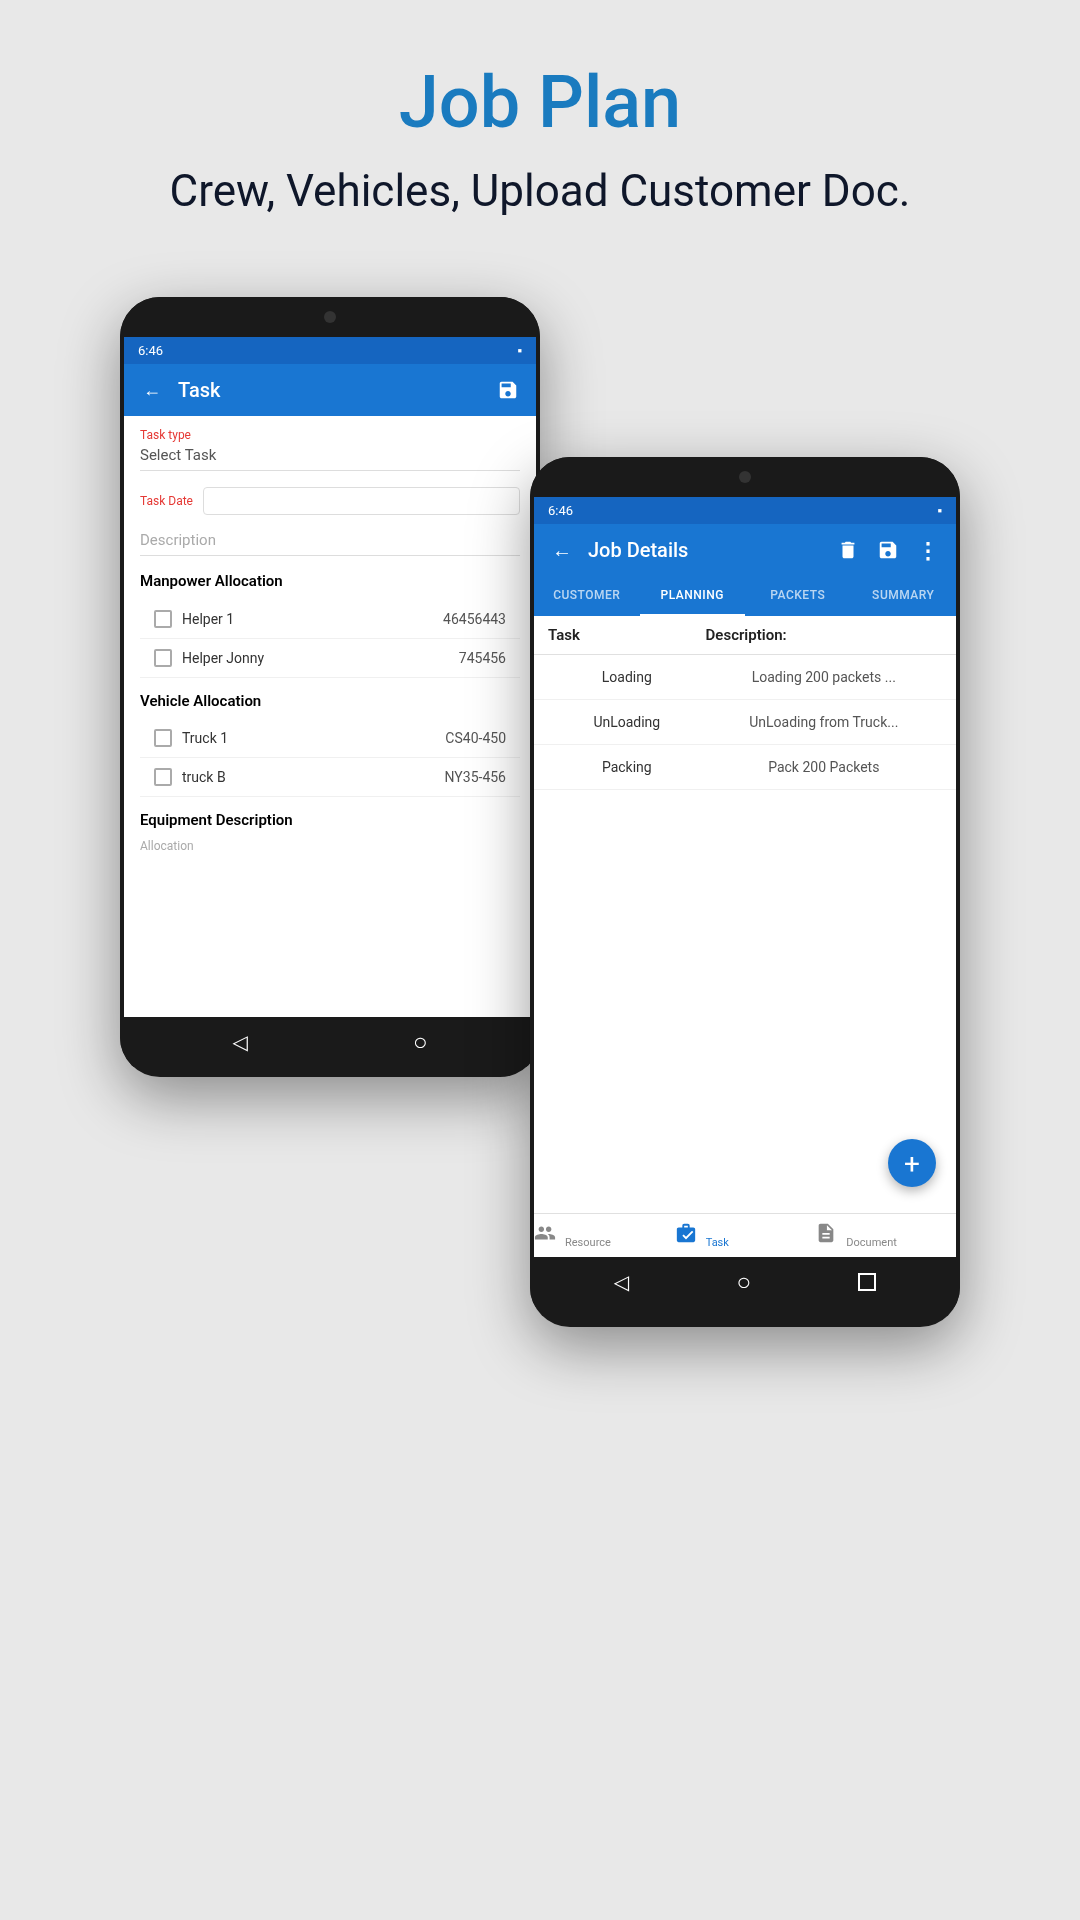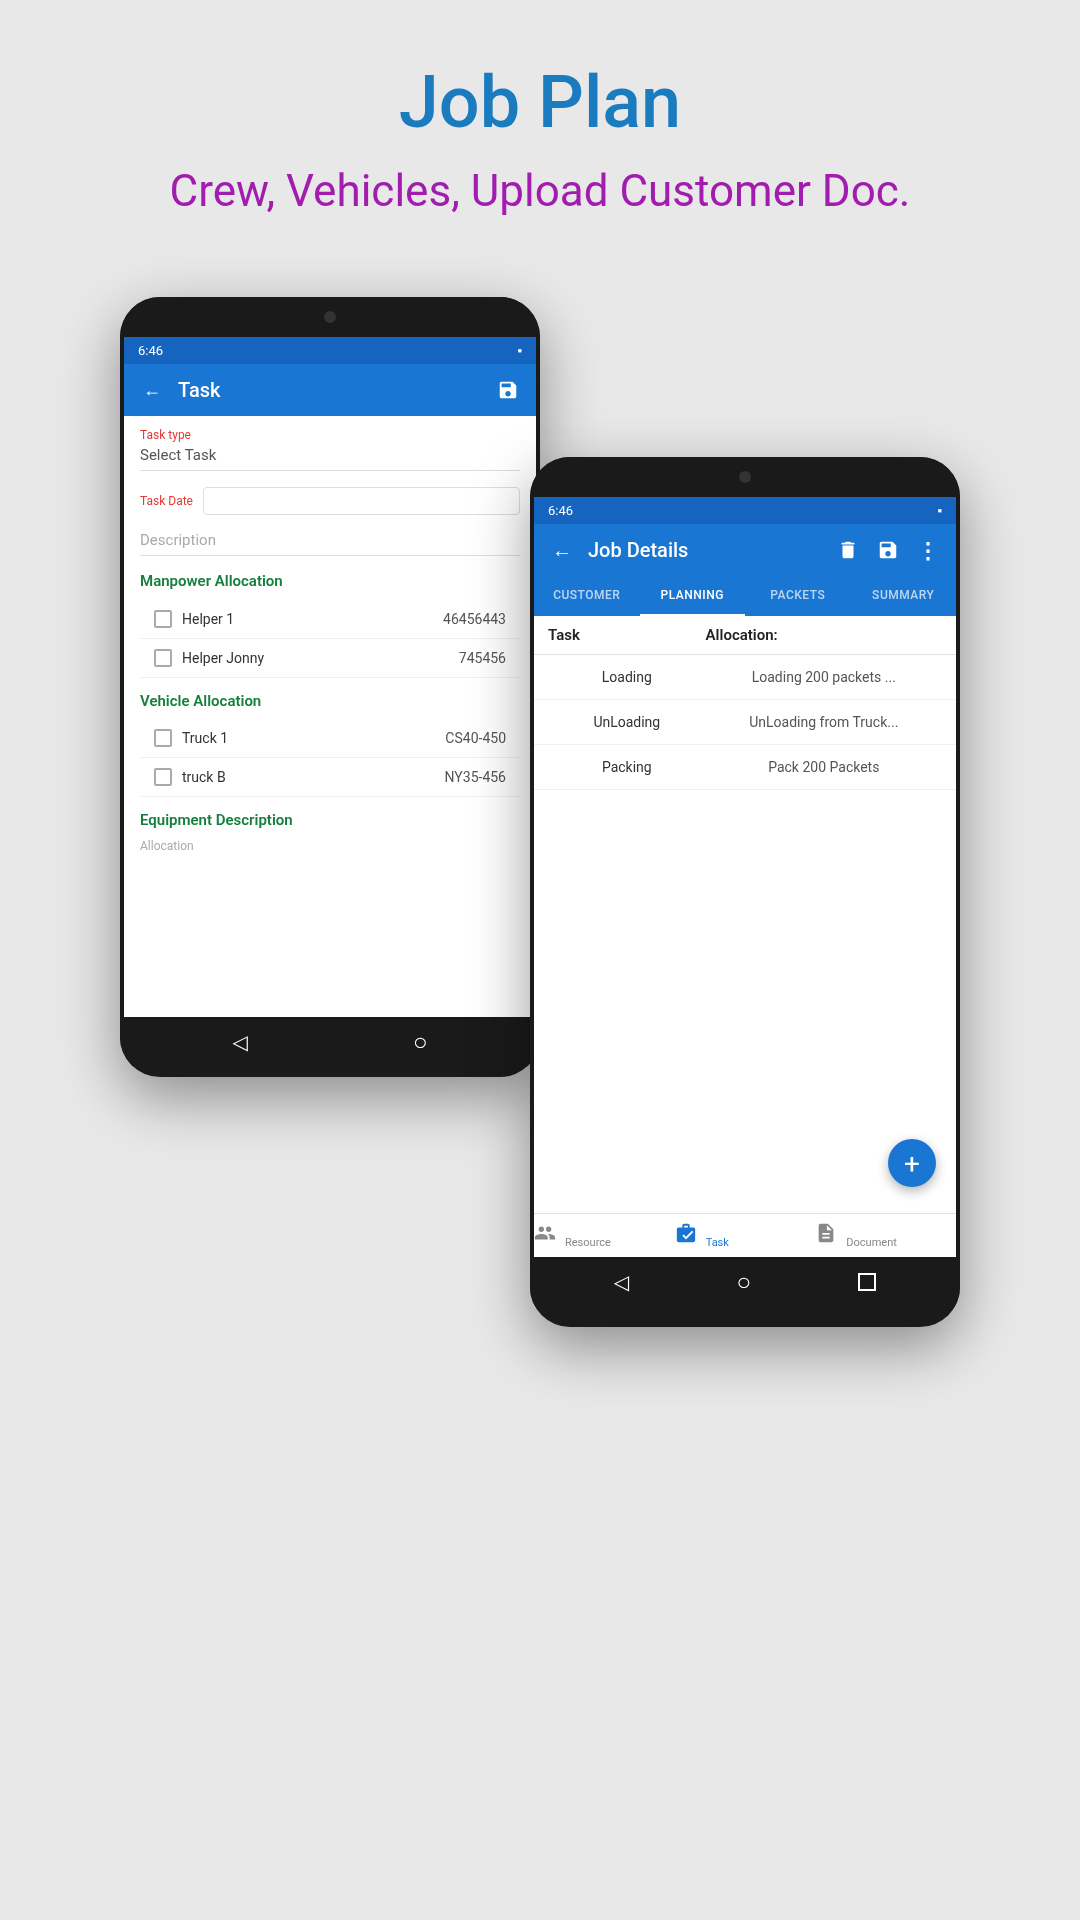--- a/index.html
+++ b/index.html
@@ -18,21 +18,21 @@
     .page-title {
       font-size: 72px;
       color: #1a7bbf;
       font-weight: 500;
       margin-bottom: 20px;
       text-align: center;
     }
 
     .page-subtitle {
       font-size: 44px;
-      color: #a21caf;
+      color: #0f172a;
       font-weight: 400;
       margin-bottom: 80px;
       text-align: center;
     }
 
     .phones-container {
       position: relative;
       width: 900px;
       height: 1100px;
     }
@@ -156,21 +156,21 @@
       padding-bottom: 6px;
     }
 
     .field-placeholder {
       color: #aaa;
     }
 
     .section-title {
       font-size: 15px;
       font-weight: 600;
-      color: #15803d;
+      color: #000000;
       margin: 14px 0 8px;
       line-height: 1.3;
     }
 
     .allocation-item {
       display: flex;
       align-items: center;
       gap: 10px;
       padding: 10px 14px;
       border-bottom: 1px solid #f0f0f0;
@@ -454,21 +454,21 @@
       <div class="tabs-bar">
         <div class="tab-item">CUSTOMER</div>
         <div class="tab-item active">PLANNING</div>
         <div class="tab-item">PACKETS</div>
         <div class="tab-item">SUMMARY</div>
       </div>
 
       <div class="planning-content">
         <div class="task-table-header">
           <span class="col-task">Task</span>
-          <span class="col-desc">Allocation:</span>
+          <span class="col-desc">Description:</span>
         </div>
 
         <div class="task-row">
           <span class="col-task">Loading</span>
           <span class="col-desc">Loading 200 packets ...</span>
         </div>
         <div class="task-row">
           <span class="col-task">UnLoading</span>
           <span class="col-desc">UnLoading from Truck...</span>
         </div>

